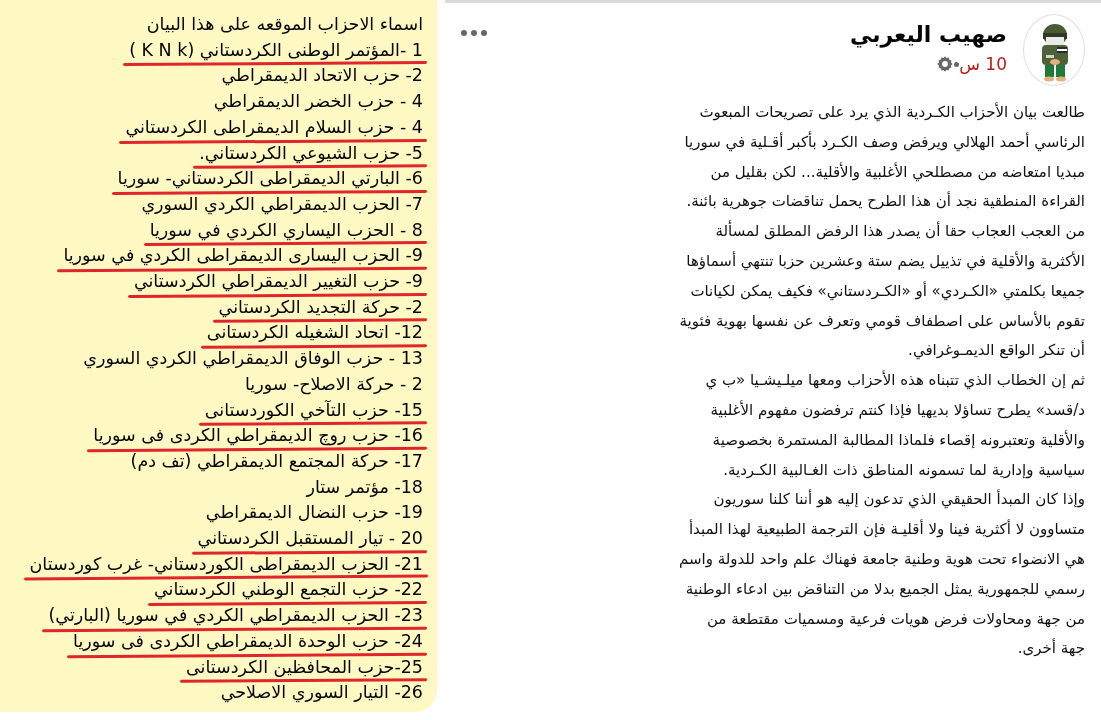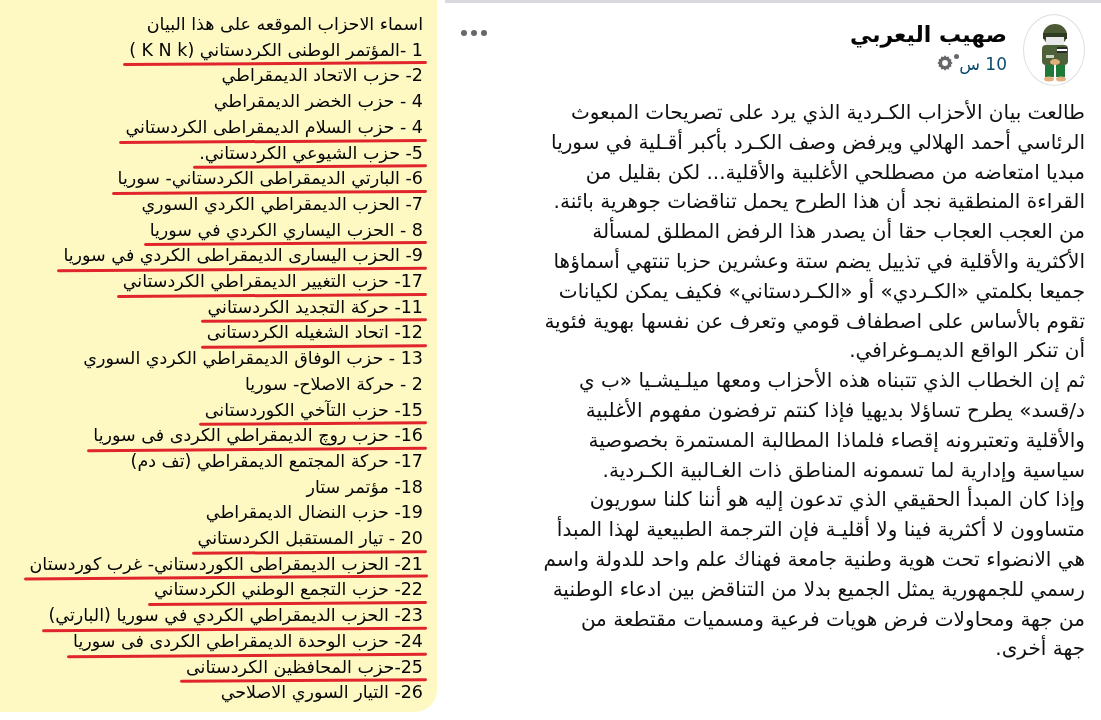--- a/index.html
+++ b/index.html
@@ -32,52 +32,52 @@
   .post-topline { position: absolute; left: 0; right: 0; top: 0; height: 3px; background: #d8dadf; }
   .avatar {
     position: absolute; right: 16px; top: 14px; width: 62px; height: 72px;
     border-radius: 50%; border: 1px solid #dddfe2; background: #fff; overflow: hidden;
   }
   .author-name {
     position: absolute; right: 94px; top: 22px; font-size: 22px; font-weight: bold;
     direction: rtl; white-space: nowrap; margin-left: 6px;
   }
   .post-meta {
-    position: absolute; right: 94px; top: 54px; direction: rtl; display: flex; align-items: flex-start;
-    font-size: 17px; color: #0c4a6e;
+    position: absolute; right: 94px; top: 54px; direction: rtl; display: flex; align-items: center;
+    font-size: 17px; color: #b91c1c;
   }
   .meta-dot { width: 5px; height: 5px; border-radius: 50%; background: #65676b; display: inline-block; }
   .gear { display: inline-block; width: 18px; height: 18px; }
   .more-button {
     position: absolute; left: 16px; top: 30px; display: flex; gap: 4px; cursor: pointer;
   }
   .more-button span { width: 6px; height: 6px; border-radius: 50%; background: #65676b; display: block; }
   .post-body {
     position: absolute; right: 16px; top: 98px; width: 625px;
-    direction: rtl; text-align: right; font-size: 20px; line-height: 29.8px; color: #111;
+    direction: rtl; text-align: right; font-size: 15px; line-height: 29.8px; color: #111;
   }
   .post-body p { white-space: nowrap; }
 </style>
 </head>
 <body>
 
 <div class="list-panel">
   <div class="list-inner" id="list-inner">
     <div class="list-title">اسماء الاحزاب الموقعه على هذا البيان</div>
   <div class="list-item underlined"><span class="txt">1 -المؤتمر الوطنى الكردستاني (K N k )</span></div>
       <div class="list-item"><span class="txt">2- حزب الاتحاد الديمقراطي</span></div>
       <div class="list-item"><span class="txt">4 - حزب الخضر الديمقراطي</span></div>
       <div class="list-item underlined"><span class="txt">4 - حزب السلام الديمقراطى الكردستاني</span></div>
       <div class="list-item underlined"><span class="txt">5- حزب الشيوعي الكردستاني.</span></div>
       <div class="list-item underlined"><span class="txt">6- البارتي الديمقراطى الكردستاني- سوريا</span></div>
       <div class="list-item"><span class="txt">7- الحزب الديمقراطي الكردي السوري</span></div>
       <div class="list-item underlined"><span class="txt">8 - الحزب اليساري الكردي في سوريا</span></div>
       <div class="list-item underlined"><span class="txt">9- الحزب اليسارى الديمقراطى الكردي في سوريا</span></div>
-      <div class="list-item underlined"><span class="txt">17- حزب التغيير الديمقراطي الكردستاني</span></div>
-      <div class="list-item underlined"><span class="txt">11- حركة التجديد الكردستاني</span></div>
+      <div class="list-item underlined"><span class="txt">9- حزب التغيير الديمقراطي الكردستاني</span></div>
+      <div class="list-item underlined"><span class="txt">2- حركة التجديد الكردستاني</span></div>
       <div class="list-item underlined"><span class="txt">12- اتحاد الشغيله الكردستانى</span></div>
       <div class="list-item"><span class="txt">13 - حزب الوفاق الديمقراطي الكردي السوري</span></div>
       <div class="list-item"><span class="txt">2 - حركة الاصلاح- سوريا</span></div>
       <div class="list-item underlined"><span class="txt">15- حزب التآخي الكوردستانى</span></div>
       <div class="list-item underlined"><span class="txt">16- حزب روچ الديمقراطي الكردى فى سوريا</span></div>
       <div class="list-item"><span class="txt">17- حركة المجتمع الديمقراطي (تف دم)</span></div>
       <div class="list-item"><span class="txt">18- مؤتمر ستار</span></div>
       <div class="list-item"><span class="txt">19- حزب النضال الديمقراطي</span></div>
       <div class="list-item underlined"><span class="txt">20 - تيار المستقبل الكردستاني</span></div>
       <div class="list-item underlined"><span class="txt">21- الحزب الديمقراطى الكوردستاني- غرب كوردستان</span></div>

